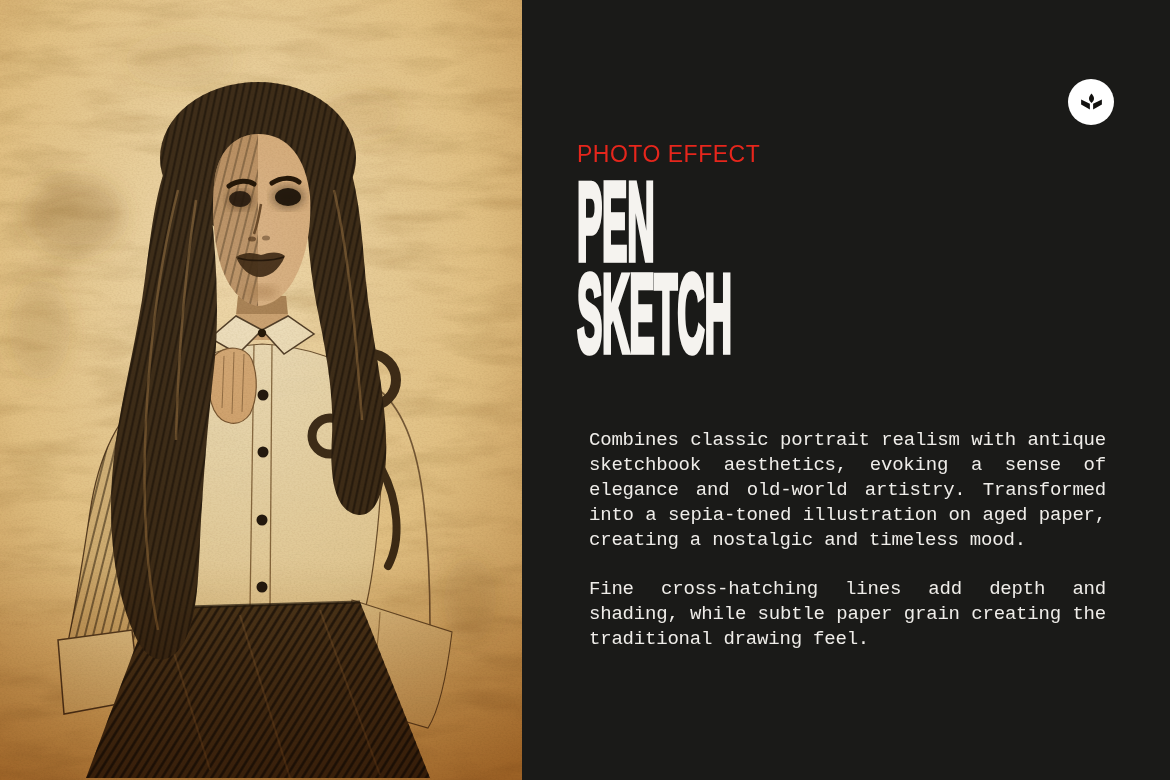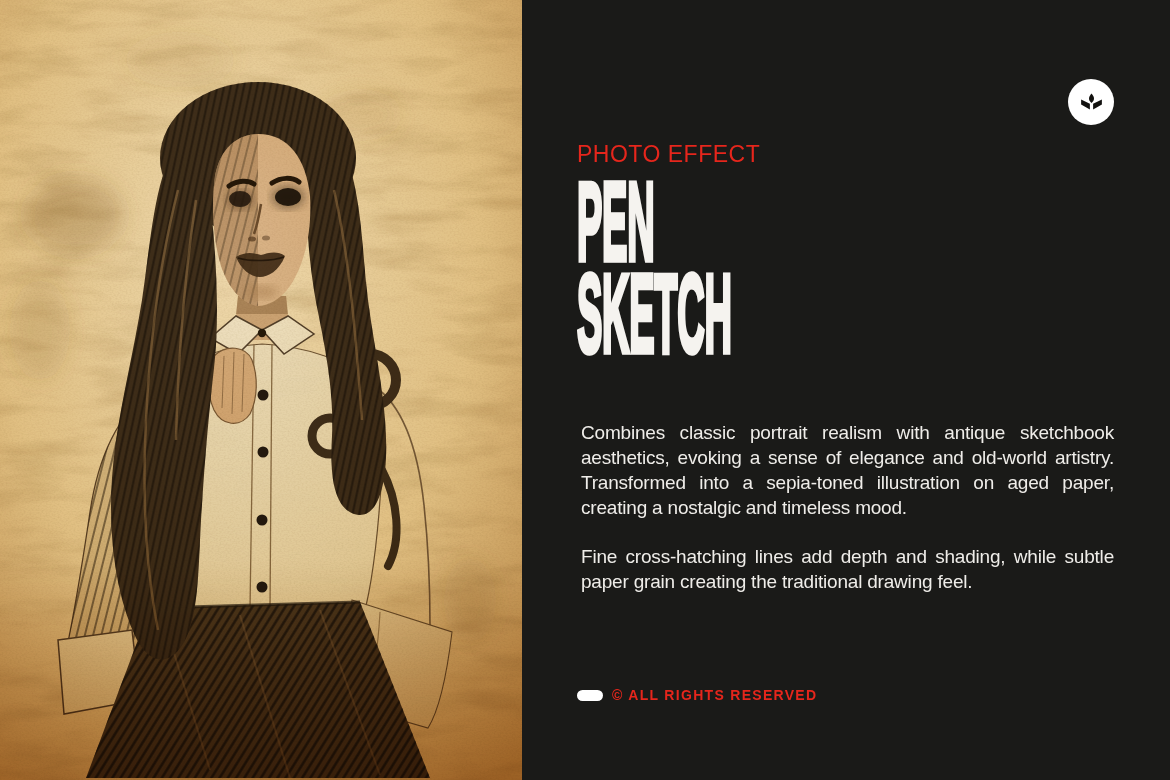--- a/index.html
+++ b/index.html
@@ -39,21 +39,21 @@
     stroke-width:4.2;
     paint-order:stroke;
     letter-spacing:-1px;
   }
 
   .copy{
     position:absolute;left:55px;top:416px;width:541px;
     color:#efede9;font-size:19px;line-height:25px;letter-spacing:-0.2px;
     text-align:justify;
   }
-  .copy p{margin:4px;}
+  .copy p{margin:12px;font-family:Liberation Mono, monospace;}
   .copy p + p{margin-top:24px;}
 
   .footer{
     position:absolute;left:55px;top:687px;height:16px;
     display:flex;align-items:center;gap:9px;
   }
   .pill{display:inline-block;width:26px;height:11px;border-radius:6px;background:#ffffff;}
   .rights{
     color:#e6261c;font-size:14px;font-weight:700;letter-spacing:1.3px;white-space:nowrap;
   }
@@ -209,19 +209,15 @@
     <svg class="headline" width="230" height="205">
       <text x="9" y="81" transform="scale(0.34 1)" vector-effect="non-scaling-stroke">PEN</text>
       <text x="9" y="173" transform="scale(0.34 1)" vector-effect="non-scaling-stroke">SKETCH</text>
     </svg>
 
     <div class="copy">
       <p>Combines classic portrait realism with antique sketchbook aesthetics, evoking a sense of elegance and old-world artistry. Transformed into a sepia-toned illustration on aged paper, creating a nostalgic and timeless mood.</p>
       <p>Fine cross-hatching lines add depth and shading, while subtle paper grain creating the traditional drawing feel.</p>
     </div>
 
-    <div class="footer">
-      <span class="pill"></span>
-      <span class="rights">© ALL RIGHTS RESERVED</span>
-    </div>
 
   </section>
 </div>
 
 </body></html>

